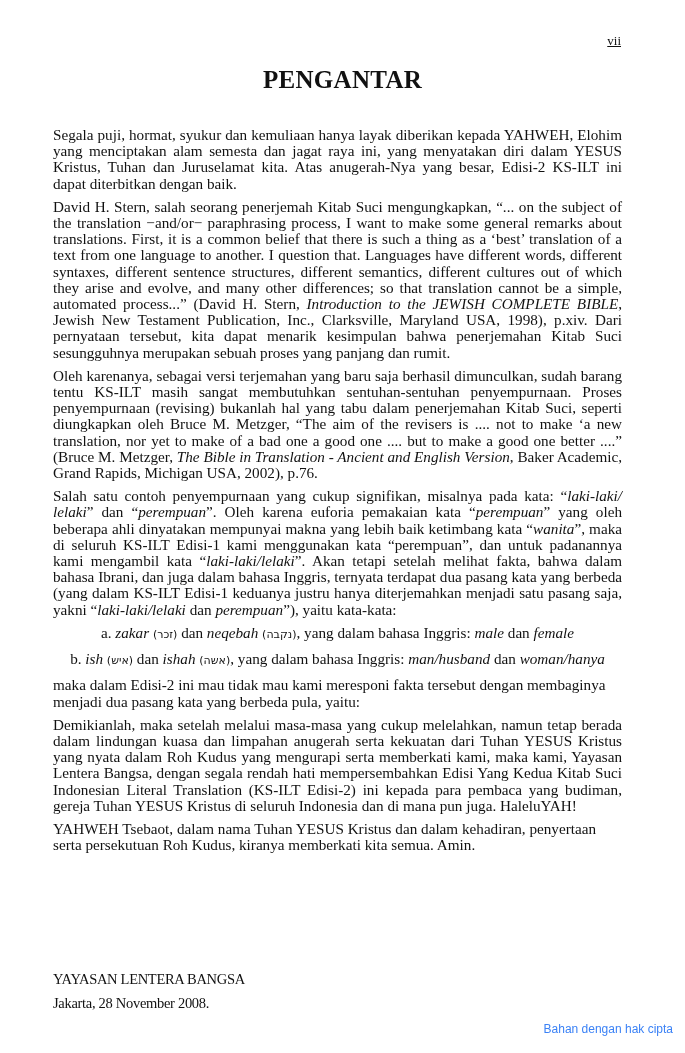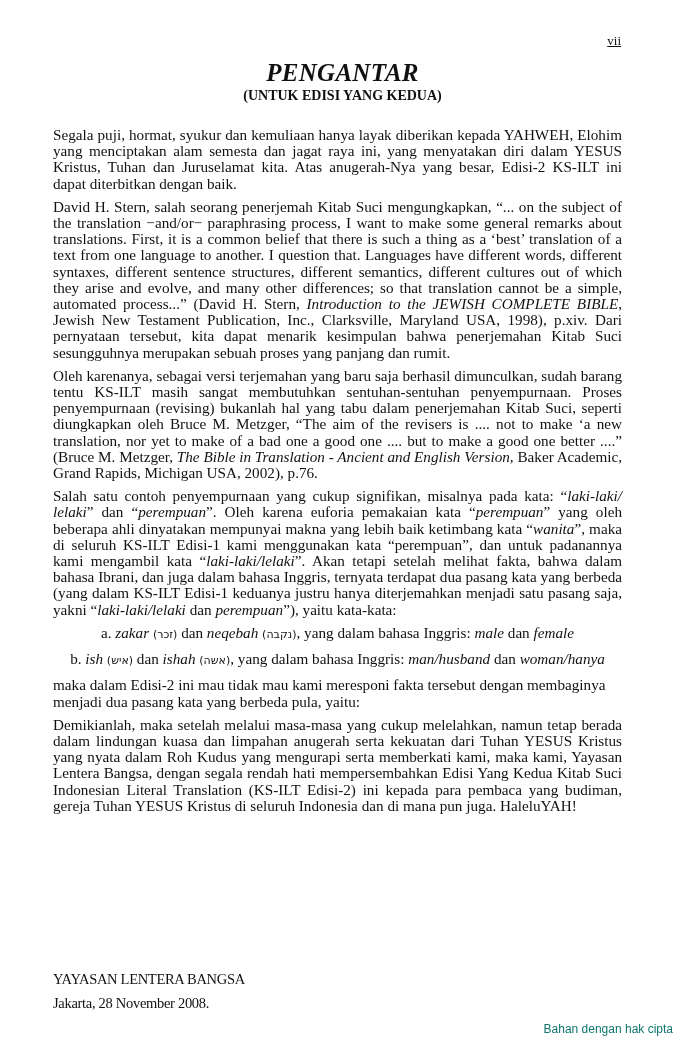--- a/index.html
+++ b/index.html
@@ -7,48 +7,47 @@
     width: 685px; height: 1053px; position: relative; overflow: hidden;
     font-family: "Liberation Serif", "DejaVu Serif", serif;
     color: #111;
   }
   .page-number {
     position: absolute; top: 33px; right: 64px;
     font-size: 13px;
     text-decoration: underline;
   }
   .title-block { position: absolute; top: 58px; left: 0; width: 685px; text-align: center; }
-  .title { font-size: 25px; font-weight: bold; letter-spacing: 0.3px; line-height: 28px; margin: 1px; font-style: italic; }
+  .title { font-size: 25px; font-weight: bold; letter-spacing: 0.3px; line-height: 28px; margin: 8px; }
   .subtitle { font-size: 14px; font-weight: bold; line-height: 16px; margin: 0; }
   .body-text {
     position: absolute; top: 127px; left: 53px; width: 569px;
     font-size: 15.2px; line-height: 16.2px; text-align: justify;
   }
   .body-text p { margin: 0 0 7px 0; }
   .body-text p.list { text-align: center; margin-bottom: 8px; }
   .heb { font-family: "DejaVu Sans", sans-serif; font-size: 11px; }
   .sign-block {
     position: absolute; top: 971px; left: 53px;
     font-size: 14.5px; line-height: 16px; letter-spacing: -0.3px;
   }
   .sign-block div { margin-bottom: 8px; }
   .watermark {
     position: absolute; top: 1022px; right: 12px;
     font-family: "Liberation Sans", "DejaVu Sans", sans-serif;
-    font-size: 12px; color: #0f766e;
+    font-size: 12px; color: #3b82f6;
   }
 </style>
 </head>
 <body>
 
 <div class="page-number">vii</div>
 
 <div class="title-block">
   <h1 class="title">PENGANTAR</h1>
-  <h2 class="subtitle">(UNTUK EDISI YANG KEDUA)</h2>
 </div>
 
 <div class="body-text">
   <p>Segala puji, hormat, syukur dan kemuliaan hanya layak diberikan kepada YAHWEH, Elohim yang menciptakan alam semesta dan jagat raya ini, yang menyatakan diri dalam YESUS Kristus, Tuhan dan Juruselamat kita. Atas anugerah-Nya yang besar, Edisi-2 KS-ILT ini dapat diterbitkan dengan baik.</p>
 
   <p><span>David H. Stern, salah seorang penerjemah Kitab Suci mengungkapkan, “... on the subject of the translation −and/or− paraphrasing process, I want to make some general remarks about translations. First, it is a common belief that there is such a thing as a ‘best’ translation of a text from one language to another. I question that.  Languages have different words, different syntaxes, different sentence structures, different semantics, different cultures out of which they arise and evolve, and many other differences; so that translation cannot be a simple, automated process...” (David H. Stern, </span><i>Introduction to the JEWISH COMPLETE BIBLE</i><span>, Jewish New Testament Publication, Inc., Clarksville, Maryland USA, 1998), p.xiv. Dari pernyataan tersebut, kita dapat menarik kesimpulan bahwa penerjemahan Kitab Suci sesungguhnya merupakan sebuah proses yang panjang dan rumit.</span></p>
 
   <p><span>Oleh karenanya, sebagai versi terjemahan yang baru saja berhasil dimunculkan, sudah barang tentu KS-ILT masih sangat membutuhkan sentuhan-sentuhan penyempurnaan. Proses penyempurnaan (revising) bukanlah hal yang tabu dalam penerjemahan Kitab Suci, seperti diungkapkan oleh Bruce M. Metzger, “The aim of the revisers is .... not to make ‘a new translation, nor yet to make of a bad one a good one .... but to make a good one better ....” (Bruce M. Metzger, </span><i>The Bible in Translation - Ancient and English Version</i><span>, Baker Academic, Grand Rapids, Michigan USA, 2002),  p.76.</span></p>
 
   <p><span>Salah satu contoh penyempurnaan yang cukup signifikan, misalnya pada kata: “</span><i>laki-laki/ lelaki</i><span>” dan “</span><i>perempuan</i><span>”. Oleh karena euforia pemakaian kata “</span><i>perempuan</i><span>” yang oleh beberapa ahli dinyatakan mempunyai makna yang lebih baik ketimbang kata “</span><i>wanita</i><span>”, maka di seluruh KS-ILT Edisi-1 kami menggunakan kata “perempuan”, dan untuk padanannya kami mengambil kata “</span><i>laki-laki/lelaki</i><span>”. Akan tetapi setelah melihat fakta, bahwa dalam bahasa Ibrani, dan juga dalam bahasa Inggris, ternyata terdapat dua pasang kata yang berbeda (yang dalam KS-ILT Edisi-1 keduanya justru hanya diterjemahkan menjadi satu pasang saja, yakni “</span><i>laki-laki/lelaki</i><span> dan </span><i>perempuan</i><span>”), yaitu kata-kata:</span></p>
@@ -56,20 +55,21 @@
   <p class="list"><span>a.</span> <i>zakar</i> <span class="heb">(זכר)</span><span> dan </span><i>neqebah</i> <span class="heb">(נקבה)</span><span>, yang dalam bahasa Inggris: </span><i>male</i><span> dan </span><i>female</i></p>
 
   <p class="list"><span>b.</span> <i>ish</i> <span class="heb">(איש)</span><span> dan </span><i>ishah</i> <span class="heb">(אשה)</span><span>, yang dalam bahasa Inggris: </span><i>man/husband</i><span> dan </span><i>woman/hanya</i></p>
 
   <p style="text-align:left;">maka dalam Edisi-2 ini mau tidak mau kami meresponi fakta tersebut dengan membaginya menjadi dua pasang kata yang berbeda pula, yaitu:</p>
 
 
 
   <p>Demikianlah, maka setelah melalui masa-masa yang cukup melelahkan, namun tetap berada dalam lindungan kuasa dan limpahan anugerah serta kekuatan dari Tuhan YESUS Kristus yang nyata dalam Roh Kudus yang mengurapi serta memberkati kami, maka kami, Yayasan Lentera Bangsa, dengan segala rendah hati mempersembahkan Edisi Yang Kedua Kitab Suci Indonesian Literal Translation (KS-ILT Edisi-2) ini kepada para pembaca yang budiman, gereja Tuhan YESUS Kristus di seluruh Indonesia dan di mana pun juga. HaleluYAH!</p>
 
+  <p style="text-align:left;">YAHWEH Tsebaot, dalam nama Tuhan YESUS Kristus dan dalam kehadiran, penyertaan serta persekutuan Roh Kudus, kiranya memberkati kita semua. Amin.</p>
 </div>
 
 <div class="sign-block">
   <div>YAYASAN LENTERA BANGSA</div>
   <div>Jakarta, 28 November 2008.</div>
 </div>
 
 <div class="watermark">Bahan dengan hak cipta</div>
 
 </body></html>

